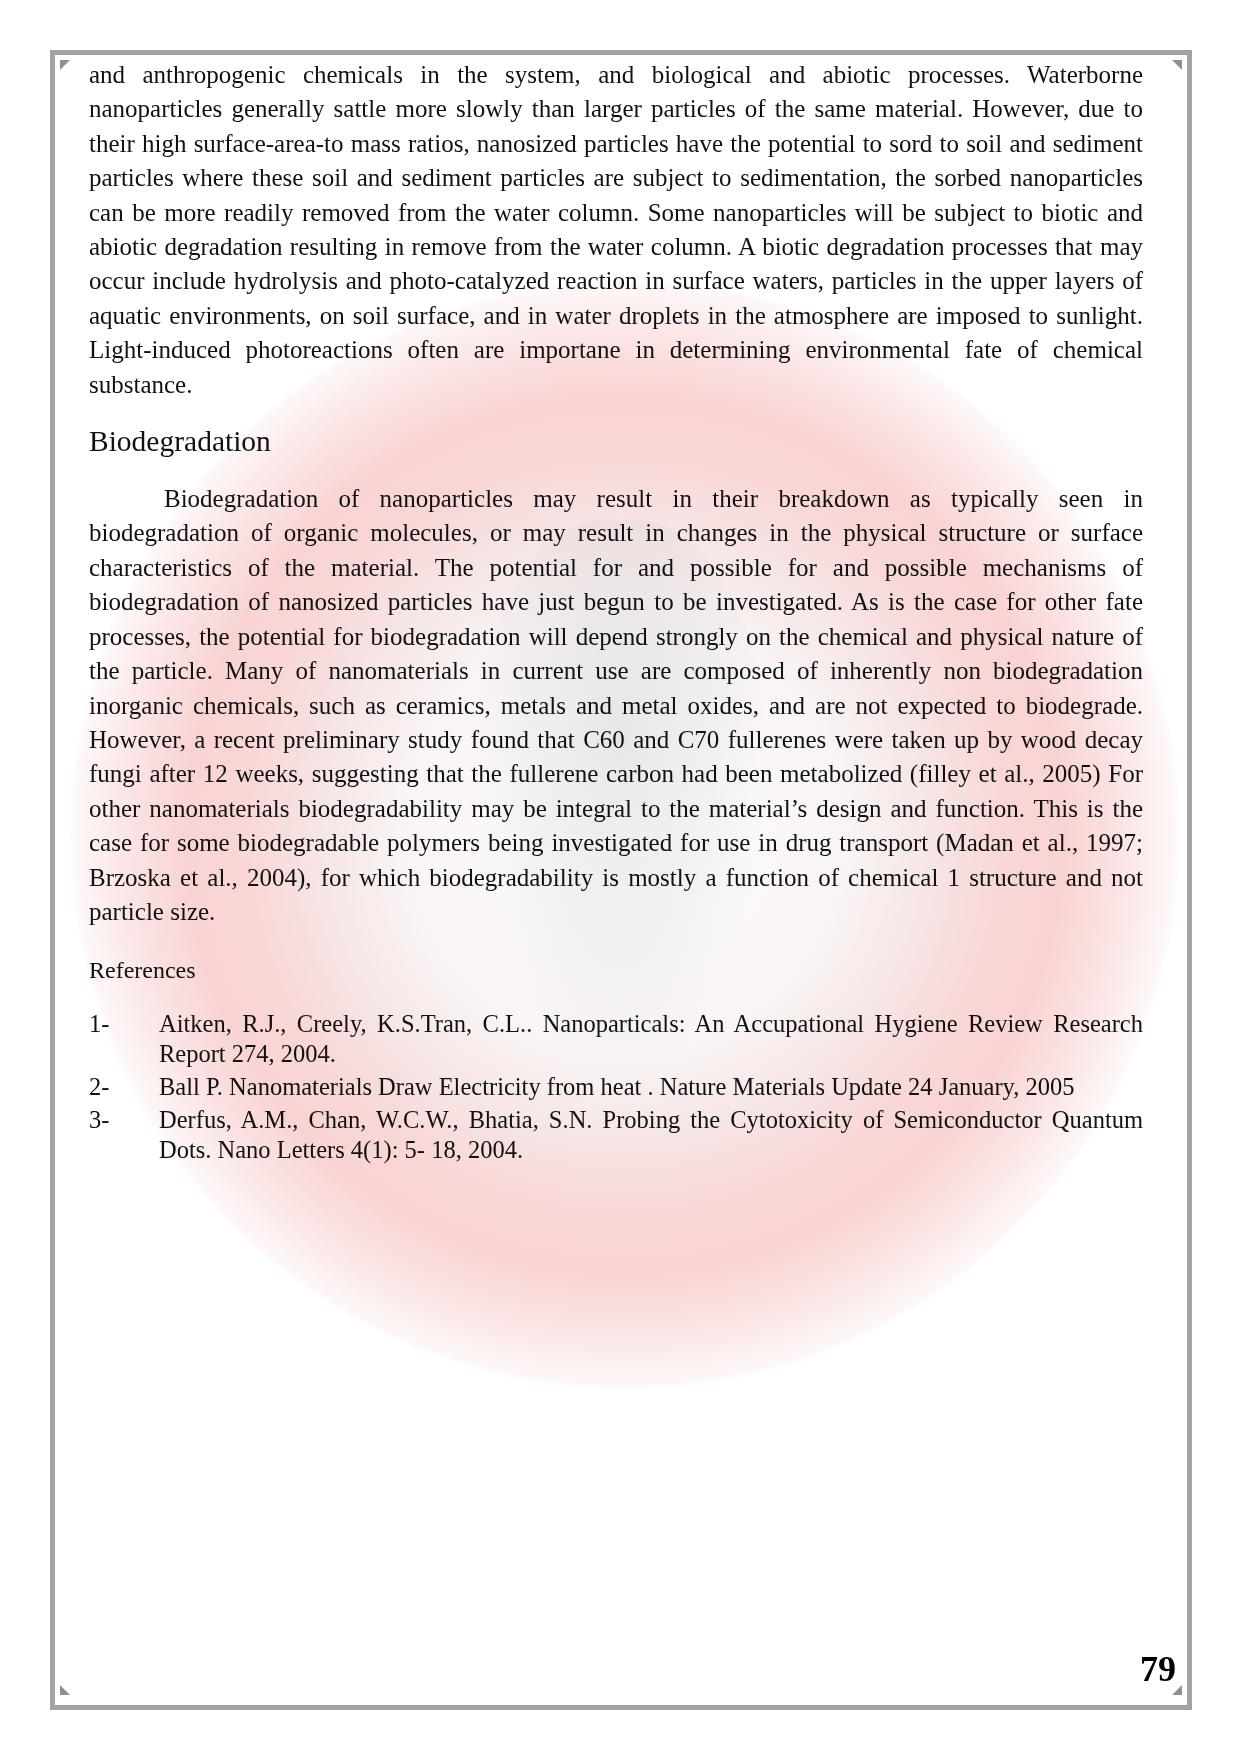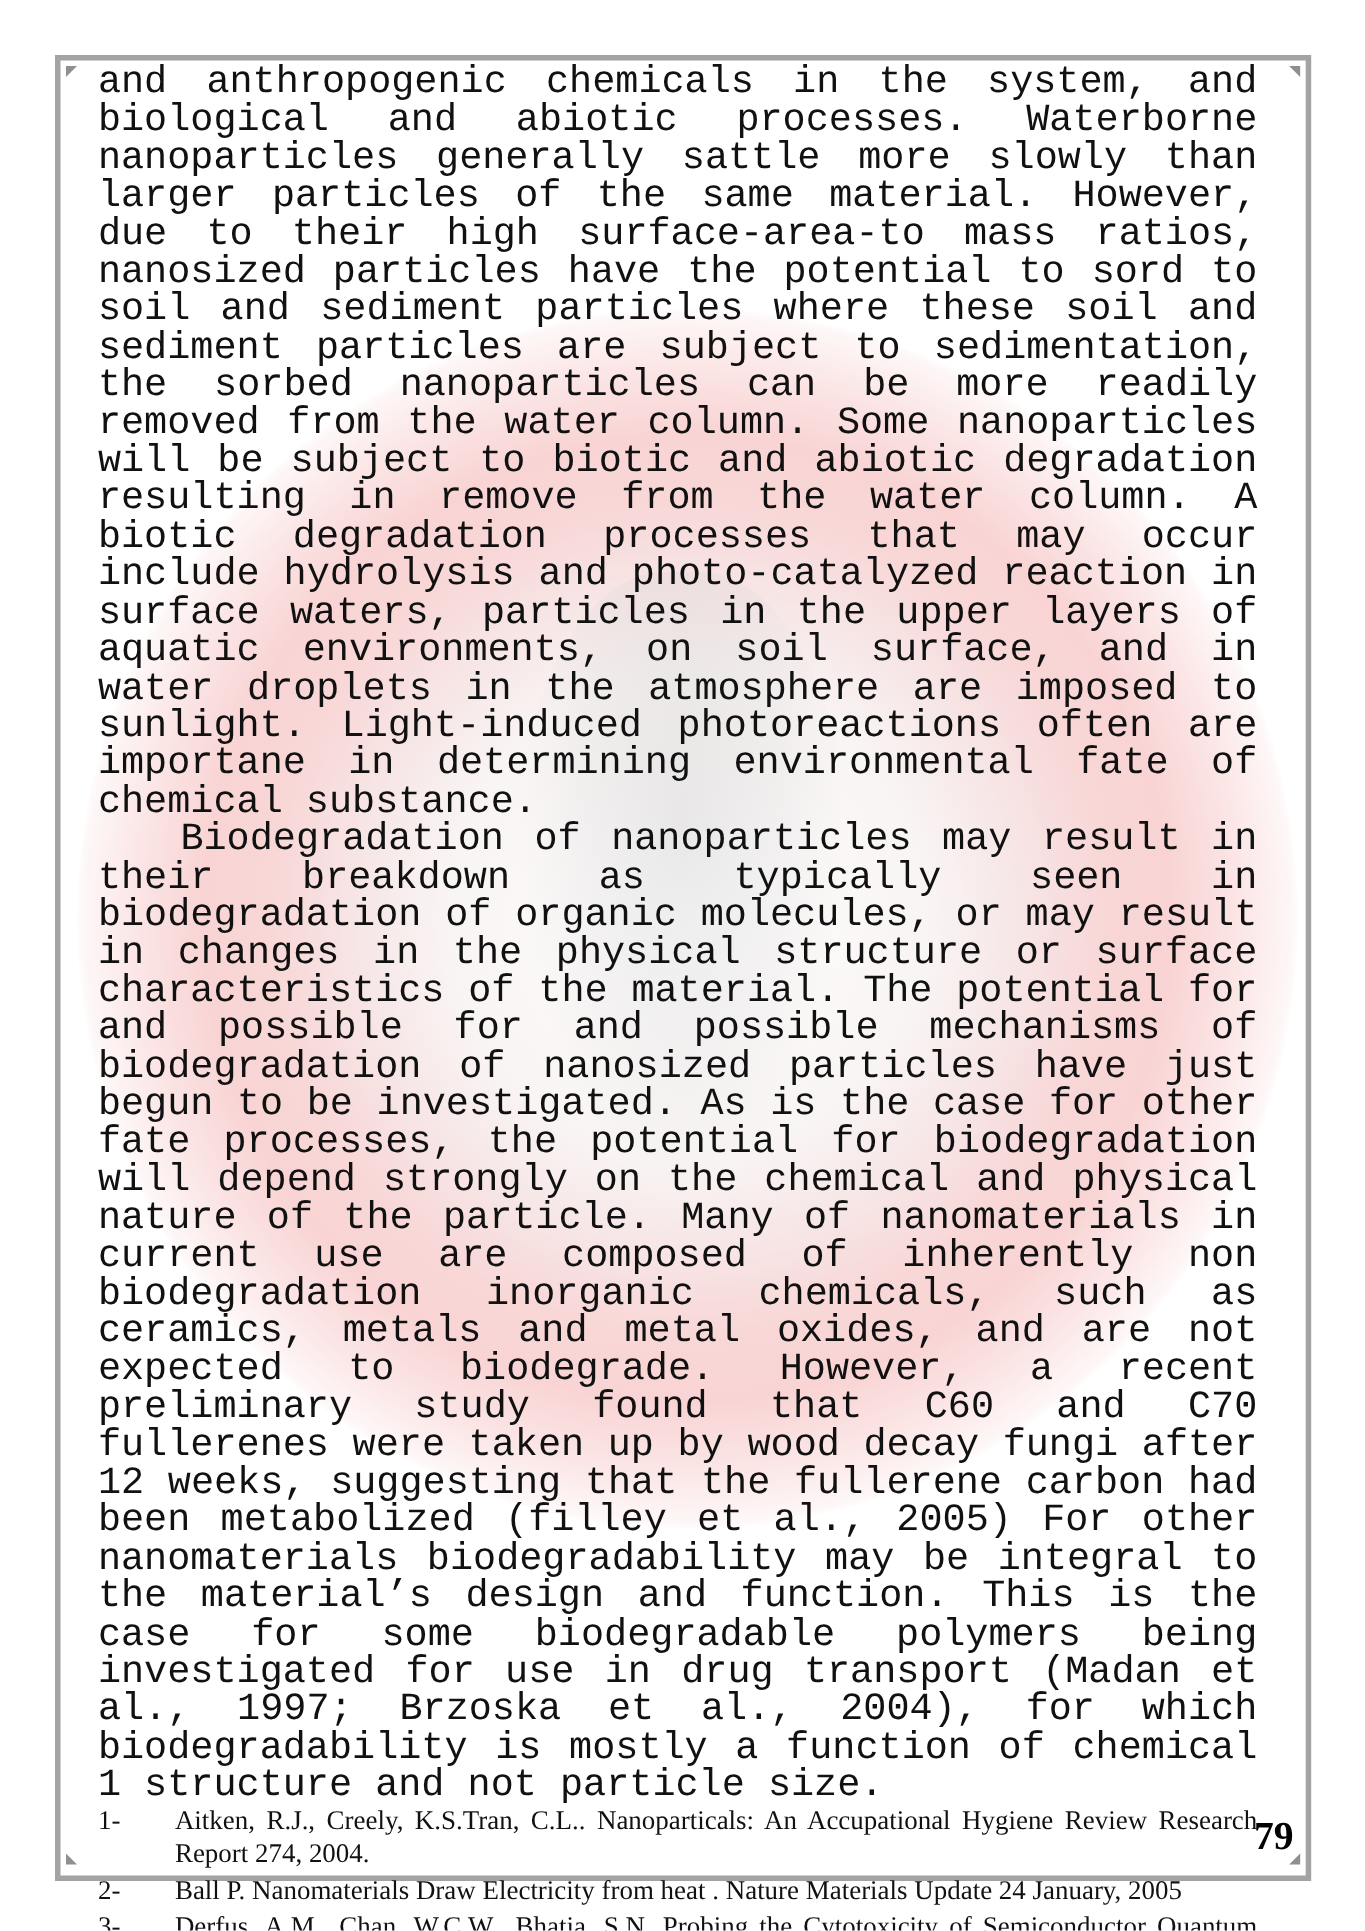--- a/index.html
+++ b/index.html
@@ -66,25 +66,24 @@
     .corner.bl { left: 60px; top: 1685px; border-bottom: 10px solid #8f8f8f; border-right: 10px solid transparent; }
     .corner.br { left: 1172px; top: 1685px; border-bottom: 10px solid #8f8f8f; border-left: 10px solid transparent; }
     .content {
       position: absolute;
       left: 89px;
       top: 58px;
       width: 1054px;
       z-index: 3;
     }
     .para {
-      font-size: 35px;
+      font-size: 25px;
       line-height: 34.4px;
       text-align: justify;
       margin: 0;
-      font-family: Liberation Mono, monospace;
     }
     .para.indent {
       text-indent: 75px;
     }
     .heading {
       font-size: 29.5px;
       line-height: 34px;
       margin: 22px 0 24px 0;
       font-weight: normal;
     }
@@ -134,23 +133,25 @@
 
 <div class="frame"></div>
 <div class="corner tl"></div>
 <div class="corner tr"></div>
 <div class="corner bl"></div>
 <div class="corner br"></div>
 
 <div class="content">
   <p class="para">and anthropogenic chemicals in the system, and biological and abiotic processes. Waterborne nanoparticles generally sattle more slowly than larger particles of the same material. However, due to their high surface-area-to mass ratios, nanosized particles have the potential to sord to soil and sediment particles where these soil and sediment particles are subject to sedimentation, the sorbed nanoparticles can be more readily removed from the water column. Some nanoparticles will be subject to biotic and abiotic degradation resulting in remove from the water column. A biotic degradation processes that may occur include hydrolysis and photo-catalyzed reaction in surface waters, particles in the upper layers of aquatic environments, on soil surface, and in water droplets in the atmosphere are imposed to sunlight. Light-induced photoreactions often are importane in determining environmental fate of chemical substance.</p>
 
+  <h2 class="heading">Biodegradation</h2>
 
   <p class="para indent">Biodegradation of nanoparticles may result in their breakdown as typically seen in biodegradation of organic molecules, or may result in changes in the physical structure or surface characteristics of the material. The potential for and possible for and possible mechanisms of biodegradation of nanosized particles have just begun to be investigated. As is the case for other fate processes, the potential for biodegradation will depend strongly on the chemical and physical nature of the particle. Many of nanomaterials in current use are composed of inherently non biodegradation inorganic chemicals, such as ceramics, metals and metal oxides, and are not expected to biodegrade. However, a recent preliminary study found that C60 and C70 fullerenes were taken up by wood decay fungi after 12 weeks, suggesting that the fullerene carbon had been metabolized (filley et al., 2005) For other nanomaterials biodegradability may be integral to the material’s design and function. This is the case for some biodegradable polymers being investigated for use in drug transport (Madan et al., 1997; Brzoska et al., 2004), for which biodegradability is mostly a function of chemical 1 structure and not particle size.</p>
 
+  <h3 class="ref-heading">References</h3>
 
   <ol class="refs">
     <li>
       <span class="num">1-</span>
       <span class="txt">Aitken, R.J., Creely, K.S.Tran, C.L.. Nanoparticals: An Accupational Hygiene Review Research Report 274, 2004.</span>
     </li>
     <li>
       <span class="num">2-</span>
       <span class="txt">Ball P. Nanomaterials Draw Electricity from heat . Nature Materials Update 24 January, 2005</span>
     </li>

